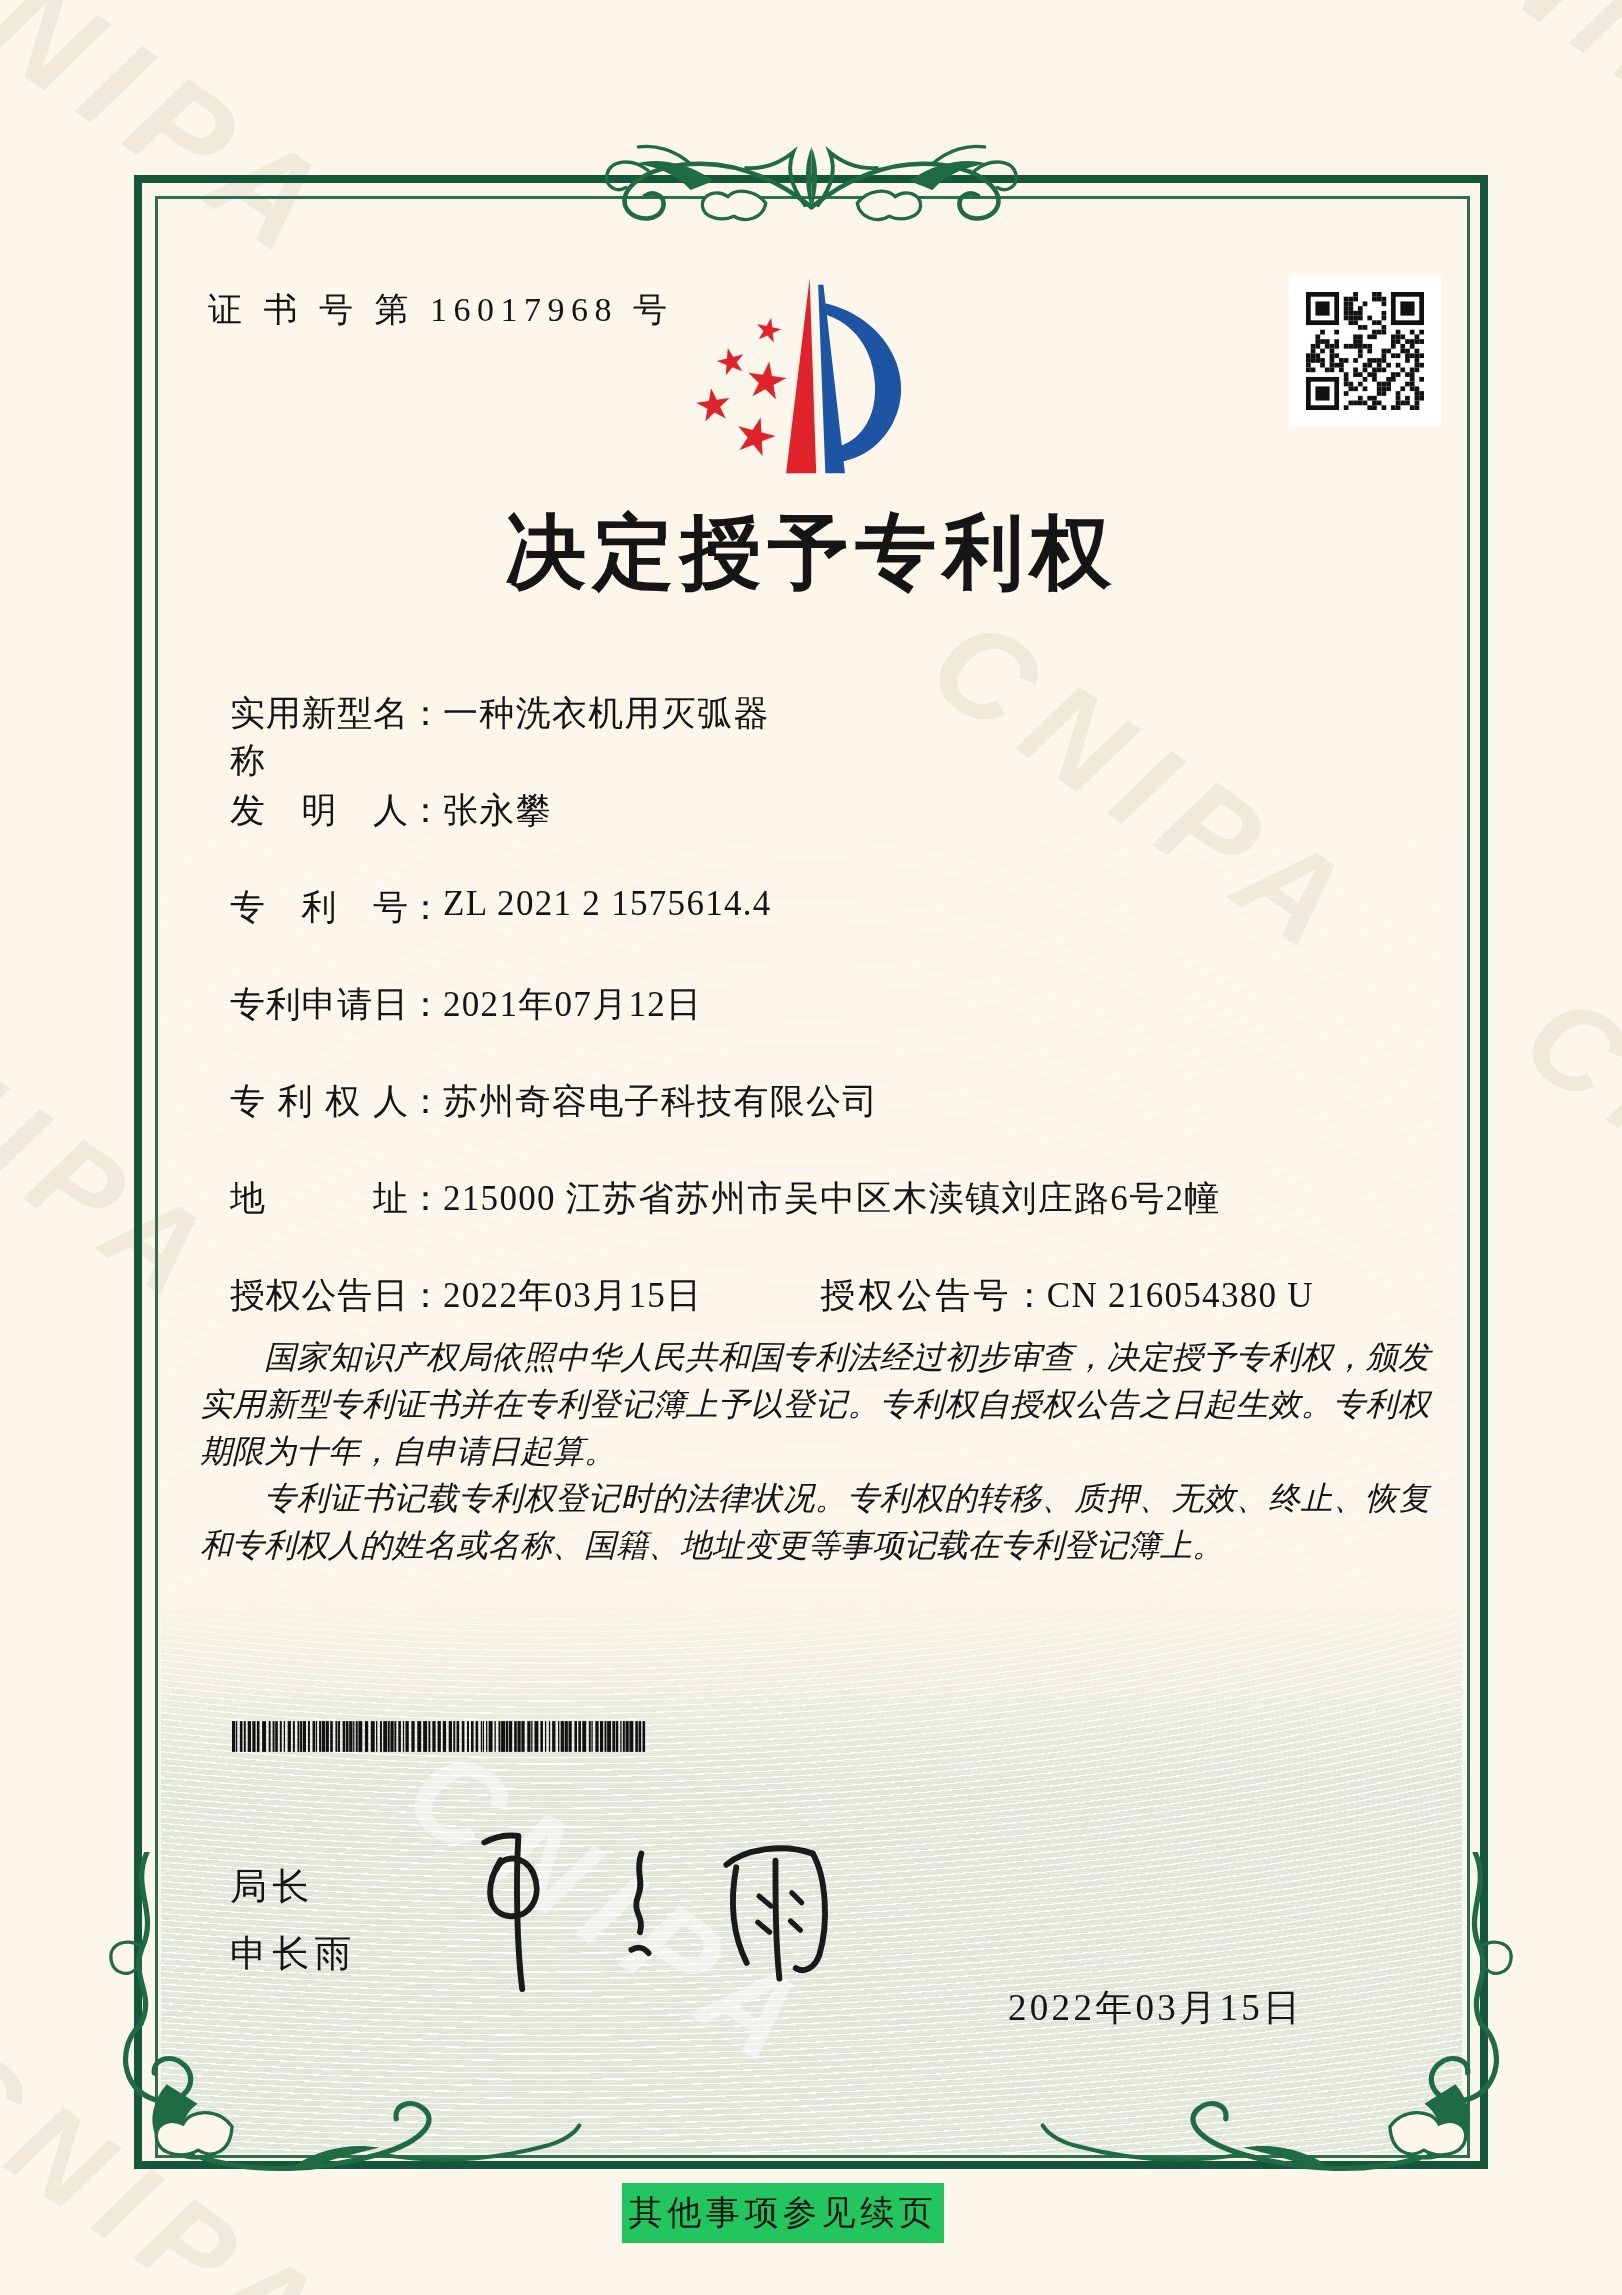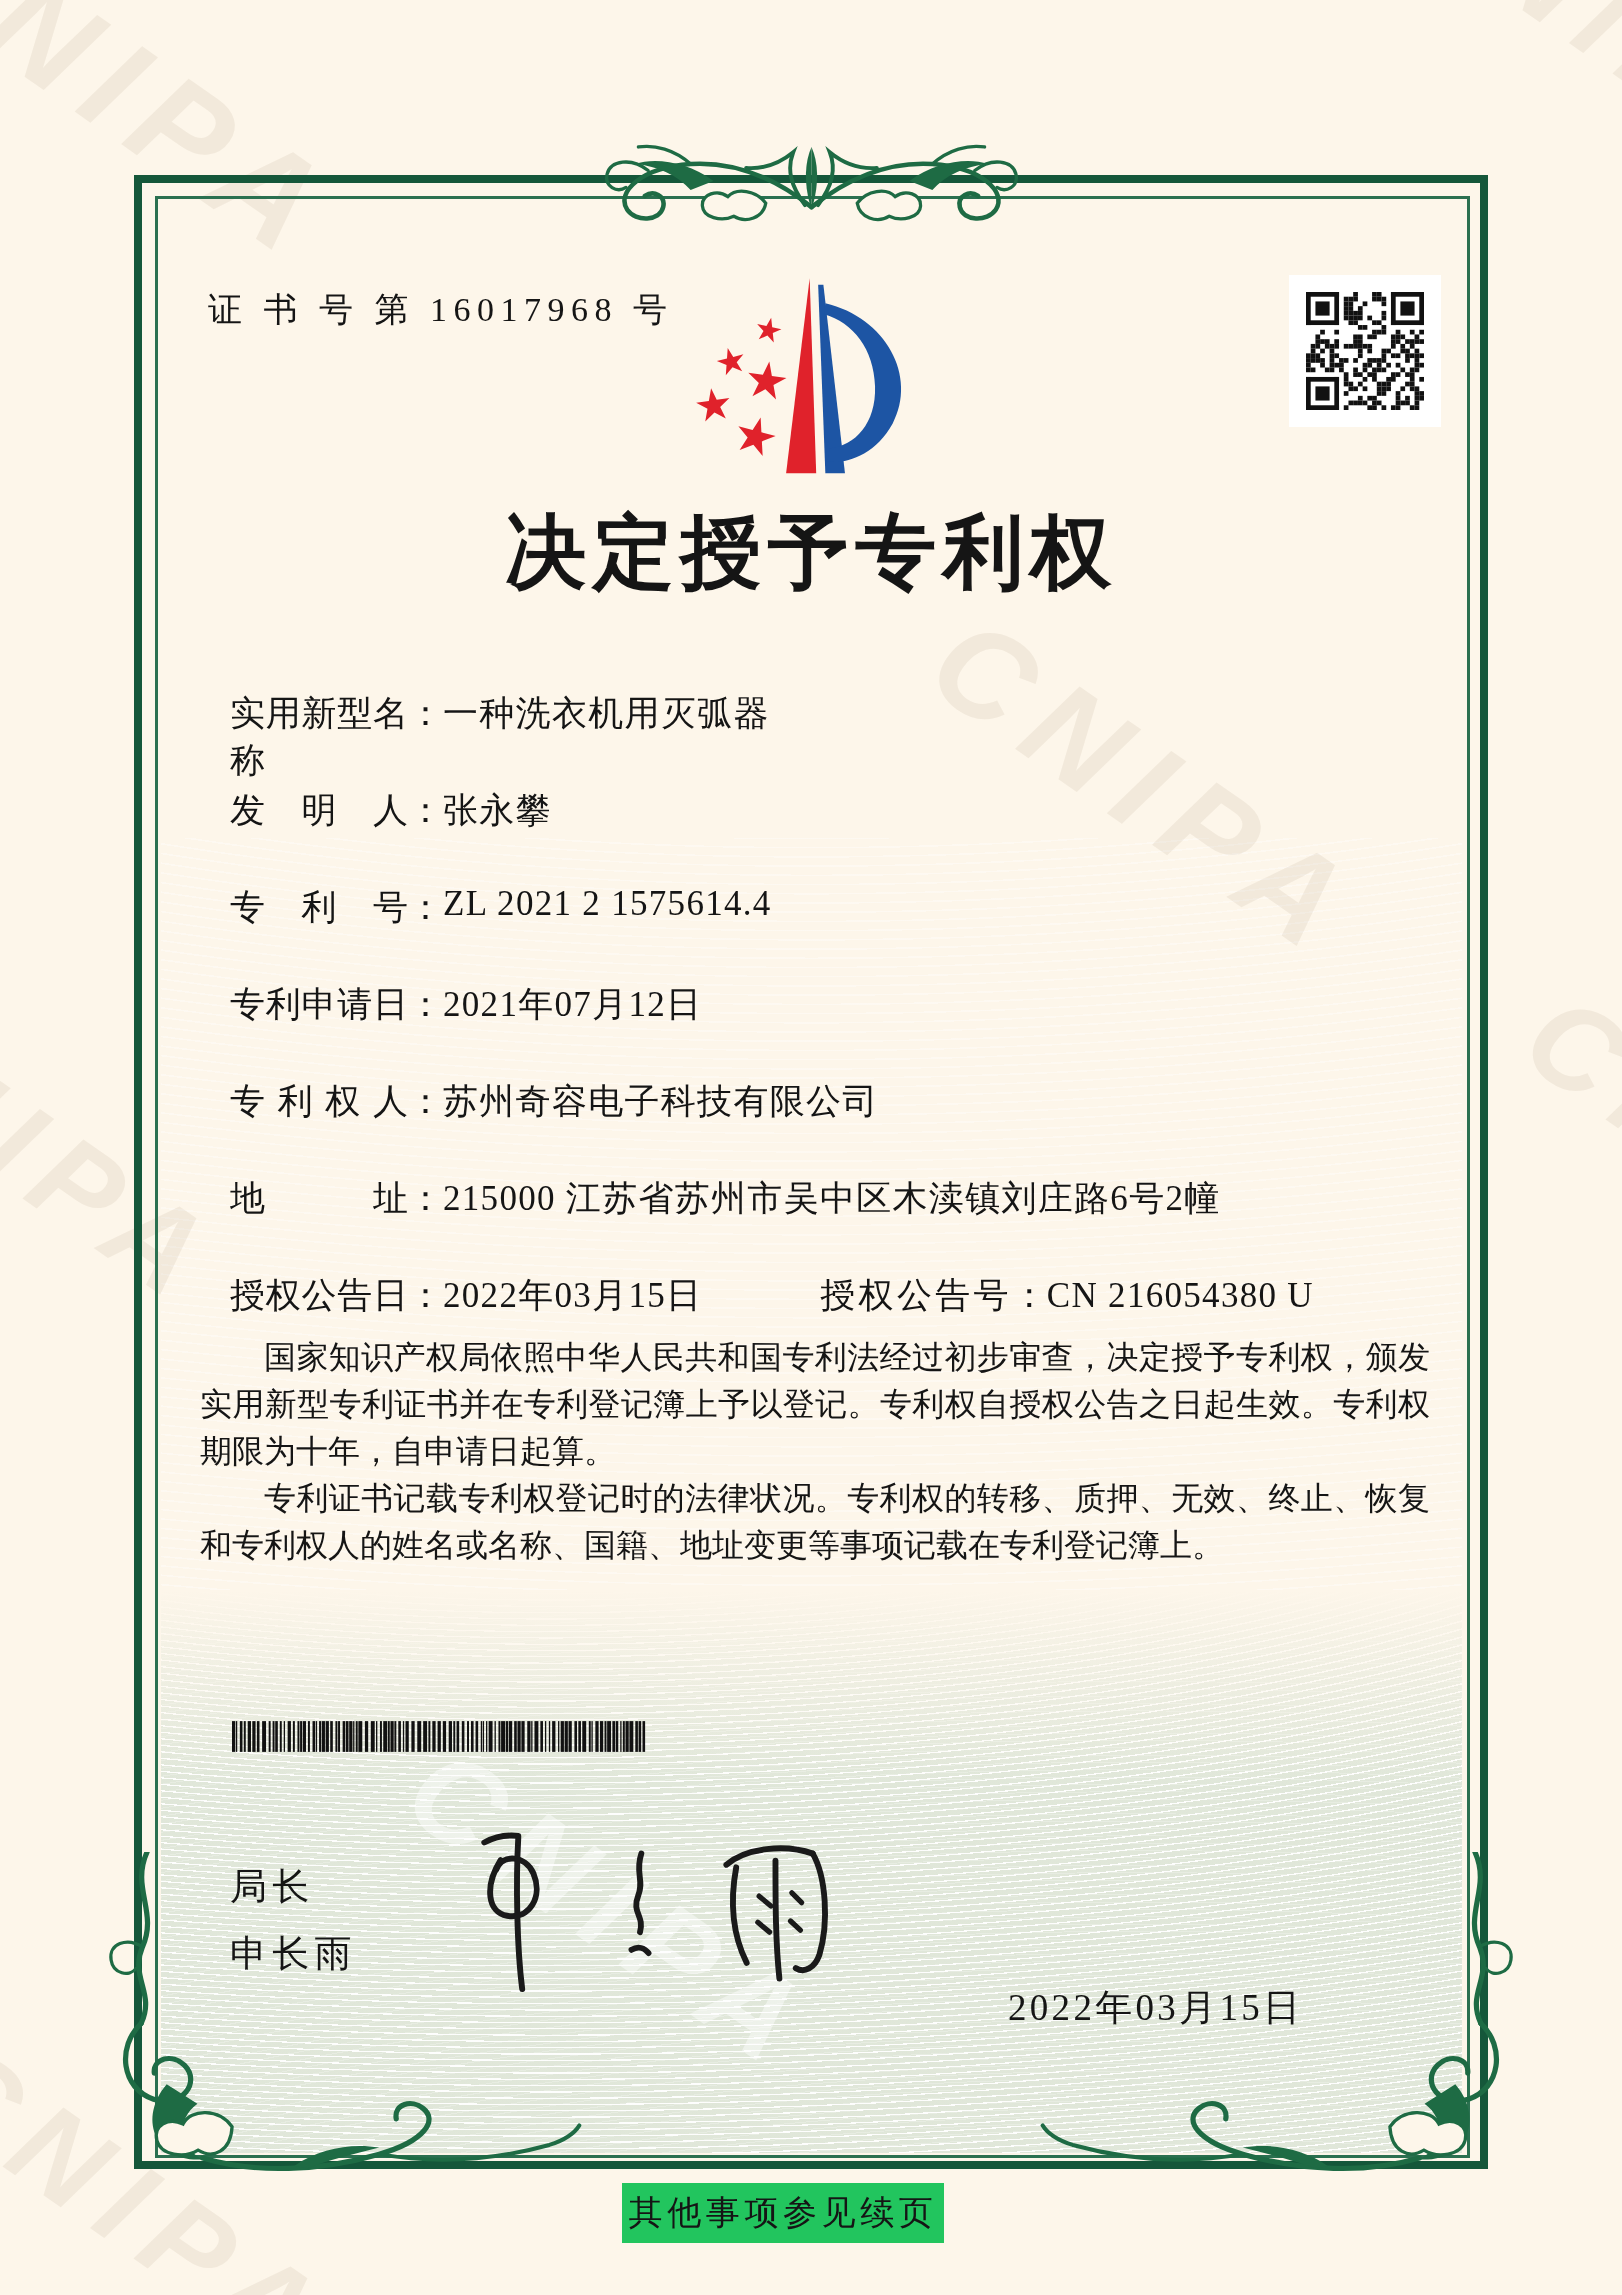--- a/index.html
+++ b/index.html
@@ -70,21 +70,21 @@
   }
   .fcolon{display:inline-block;width:35px;vertical-align:top;}
   .fvalue{letter-spacing:1.3px;}
   .pair2{margin-left:118px;}
   .pair2 .flabel2{letter-spacing:3.3px;}
   
   .bodytext{
     position:absolute;z-index:5;left:200px;top:1334px;width:1230px;
     font-size:32px;line-height:47px;text-align:justify;
   }
-  .bodytext p{margin:0;text-indent:2em;}
+  .bodytext p{margin:0;text-indent:2em;font-style:italic;}
   
   .barcode{position:absolute;z-index:5;left:232px;top:1721px;}
   .sig-labels{position:absolute;z-index:5;left:230px;font-size:37px;letter-spacing:5.2px;}
   .sig-title{top:1862px;}
   .sig-name{top:1929px;}
   .signature{position:absolute;z-index:5;left:445px;top:1824px;}
   .grant-date{
     position:absolute;z-index:5;left:1008px;top:1983px;
     font-size:37px;letter-spacing:3.3px;
   }

